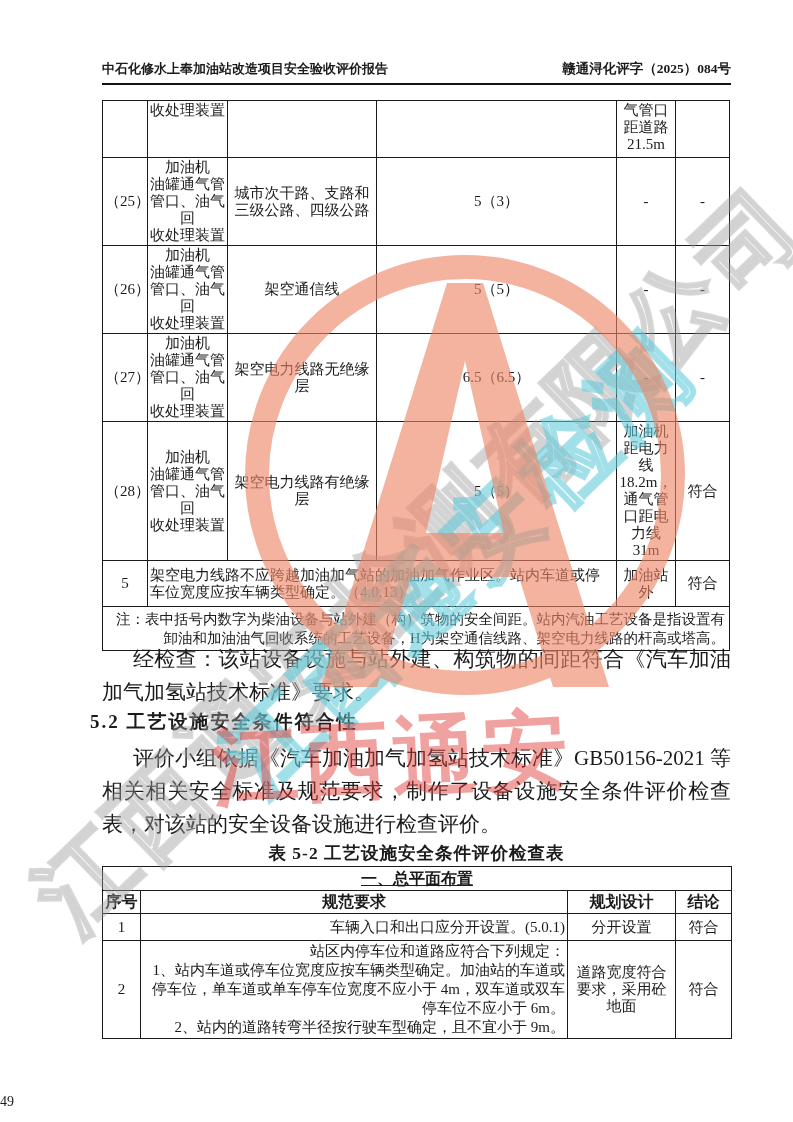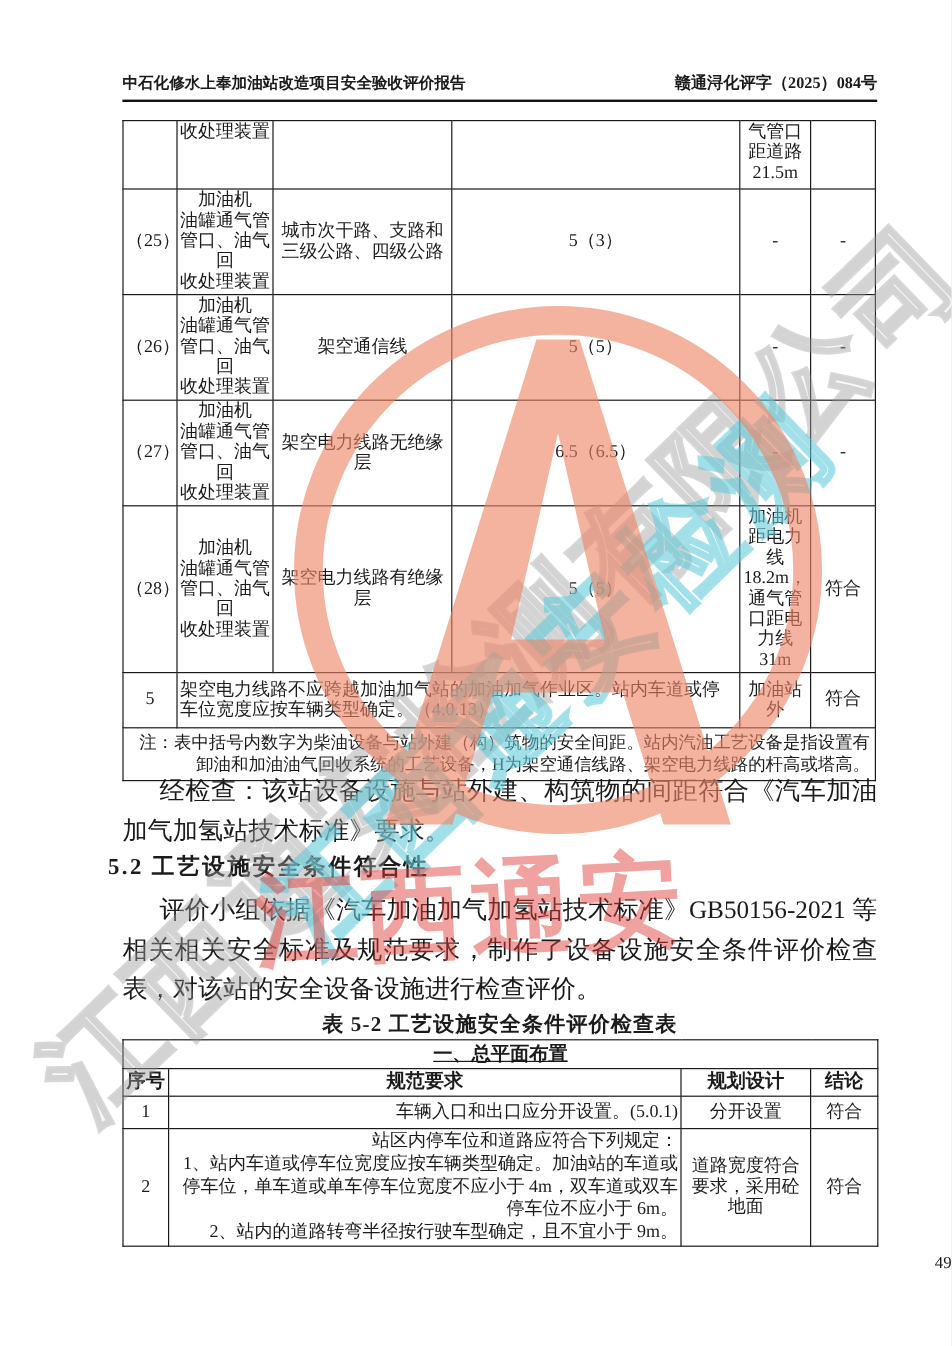--- a/index.html
+++ b/index.html
@@ -36,21 +36,21 @@
   }
   .caption{
     position:absolute; left:102px; width:629px; text-align:center;
     font-size:17.5px; font-weight:bold; letter-spacing:1px;
   }
   .t2{position:absolute; left:102px; top:866px; width:629px;}
   .t2 .band{font-weight:bold; font-size:16px; line-height:21px;text-decoration:underline;}
   .t2 th{font-weight:bold; font-size:16px; line-height:20px;}
   .t2 .req{text-align:right; padding-left:4px; font-size:15px; line-height:19px;}
   .pageno{
-    position:absolute; left:0; top:1046px; width:793px; text-align:right;
+    position:absolute; left:0; top:1094px; width:793px; text-align:left;
     font-size:14px;
   }
   
   .wm{position:absolute; pointer-events:none; z-index:5;}
   .wm-gray{
     left:-95px; top:495px; width:1030px; text-align:center;
     transform:rotate(-44deg);
     font-family:"DejaVu Sans",sans-serif; font-weight:bold;
     font-size:96px; letter-spacing:6px; white-space:nowrap;
     color:rgba(200,200,200,0.10);

